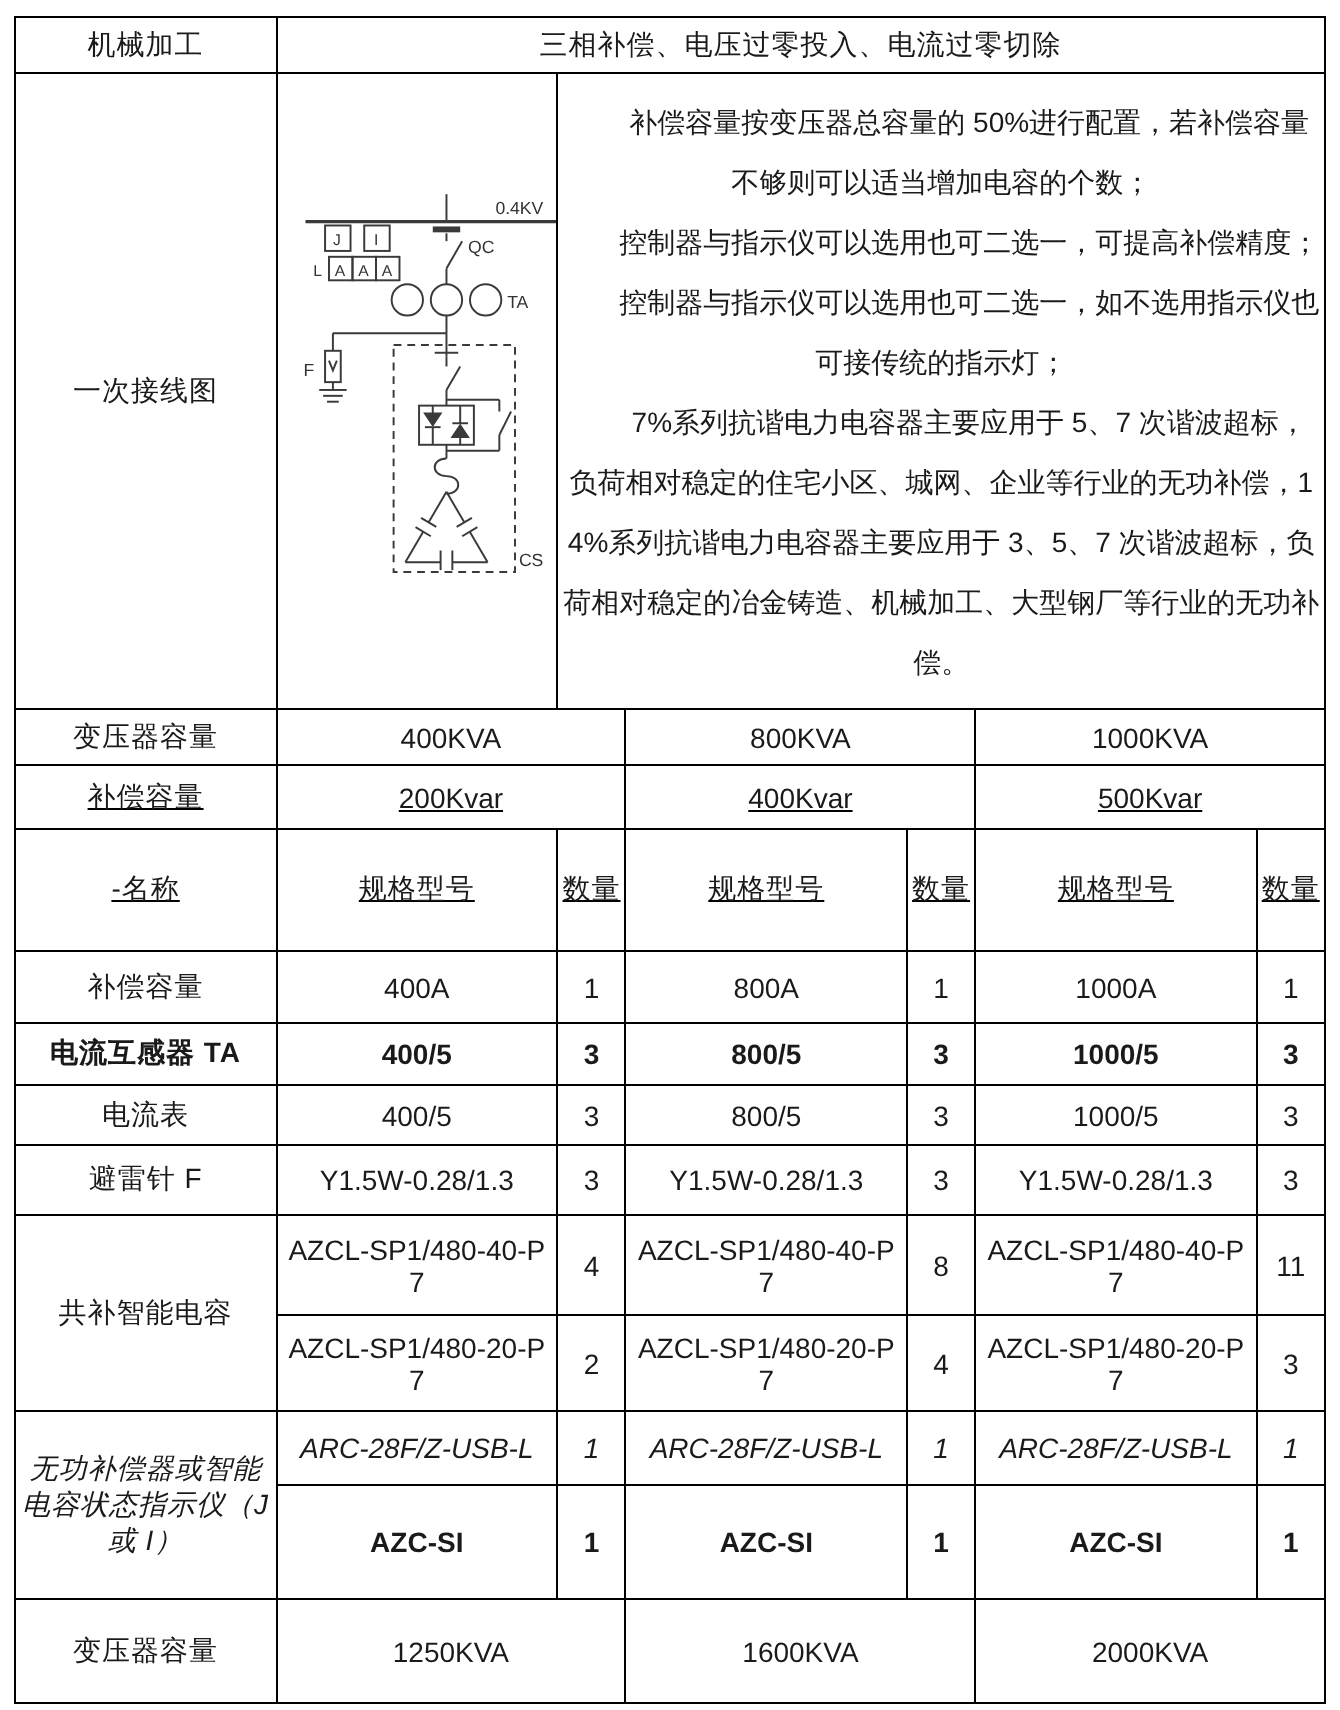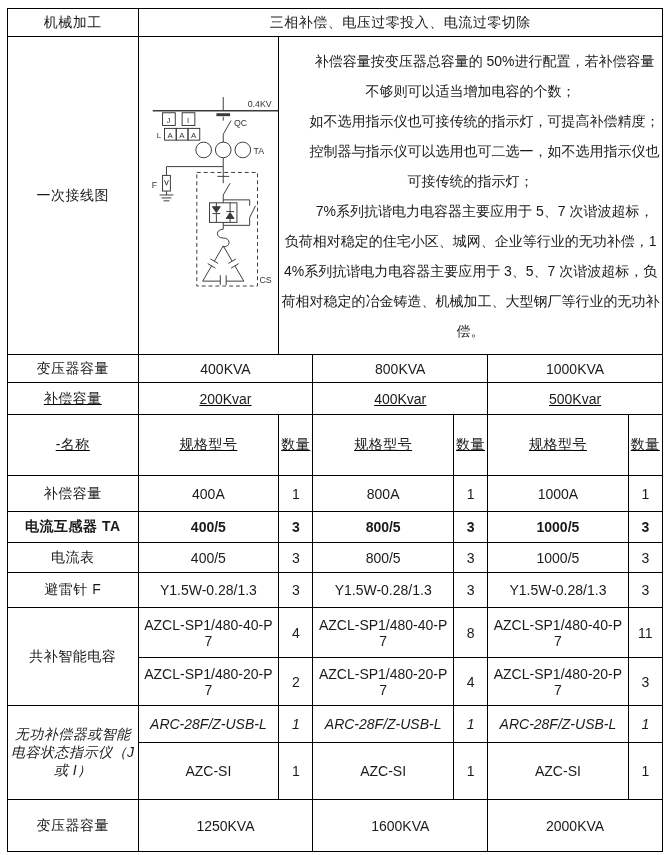--- a/index.html
+++ b/index.html
@@ -5,21 +5,21 @@
   html,body{margin:0;padding:0;background:#ffffff;}
   body{width:670px;height:855px;font-family:"Liberation Sans","DejaVu Sans",sans-serif;color:#000;}
   .sheet{padding:8px 7px 0 7px;}
   table.spec{border-collapse:collapse;table-layout:fixed;width:656px;}
   table.spec td{border:1px solid #000;text-align:center;vertical-align:middle;
     font-size:14px;color:#1a1a1a;padding:0 2px;overflow:hidden;word-break:break-all;}
   td.cjk{font-size:15px;color:#000;letter-spacing:0.5px;}
   tr.r1{height:28px;} tr.r2{height:316px;} tr.r3{height:28px;} tr.r4{height:32px;text-decoration:underline;}
   tr.r5{height:61px;text-decoration:underline;} tr.r6{height:36px;} tr.r7{height:31px;font-weight:bold;} tr.r8{height:30px;}
   tr.r9{height:35px;} tr.r10{height:50px;} tr.r11{height:48px;} tr.r12{height:37px;font-style:italic;}
-  tr.r13{height:57px;} tr.r14{height:52px;}
+  tr.r13{height:57px;font-weight:bold;} tr.r14{height:52px;}
   td.diagram-cell{vertical-align:top;padding:0;}
   td.notes{vertical-align:top;text-align:justify;padding:5px 10px 4px 7px;
     font-size:15.5px;line-height:30px;color:#000;}
   td.notes p{margin:0;text-indent:2em;text-align:center;}
   svg text{font-family:"Liberation Sans","DejaVu Sans",sans-serif;fill:#333;}
 </style>
 </head>
 <body>
 
 <div class="sheet">
@@ -121,21 +121,21 @@
         <text x="26" y="84" font-size="8">J</text>
         <text x="47" y="84" font-size="8">I</text>
         <text x="16" y="100" font-size="8">L</text>
         <text x="27" y="100" font-size="8">A</text>
         <text x="39" y="100" font-size="8">A</text>
         <text x="51" y="100" font-size="8">A</text>
       </svg>
     </td>
     <td class="notes" colspan="5">
       <p>补偿容量按变压器总容量的 50%进行配置，若补偿容量不够则可以适当增加电容的个数；</p>
-      <p>如不选用指示仪也可接传统的指示灯，可提高补偿精度；</p>
+      <p>控制器与指示仪可以选用也可二选一，可提高补偿精度；</p>
       <p>控制器与指示仪可以选用也可二选一，如不选用指示仪也可接传统的指示灯；</p>
       <p>7%系列抗谐电力电容器主要应用于 5、7 次谐波超标，负荷相对稳定的住宅小区、城网、企业等行业的无功补偿，14%系列抗谐电力电容器主要应用于 3、5、7 次谐波超标，负荷相对稳定的冶金铸造、机械加工、大型钢厂等行业的无功补偿。</p>
     </td>
   </tr>
 
   <tr class="r3">
     <td class="cjk">变压器容量</td>
     <td colspan="2">400KVA</td>
     <td colspan="2">800KVA</td>
     <td colspan="2">1000KVA</td>

